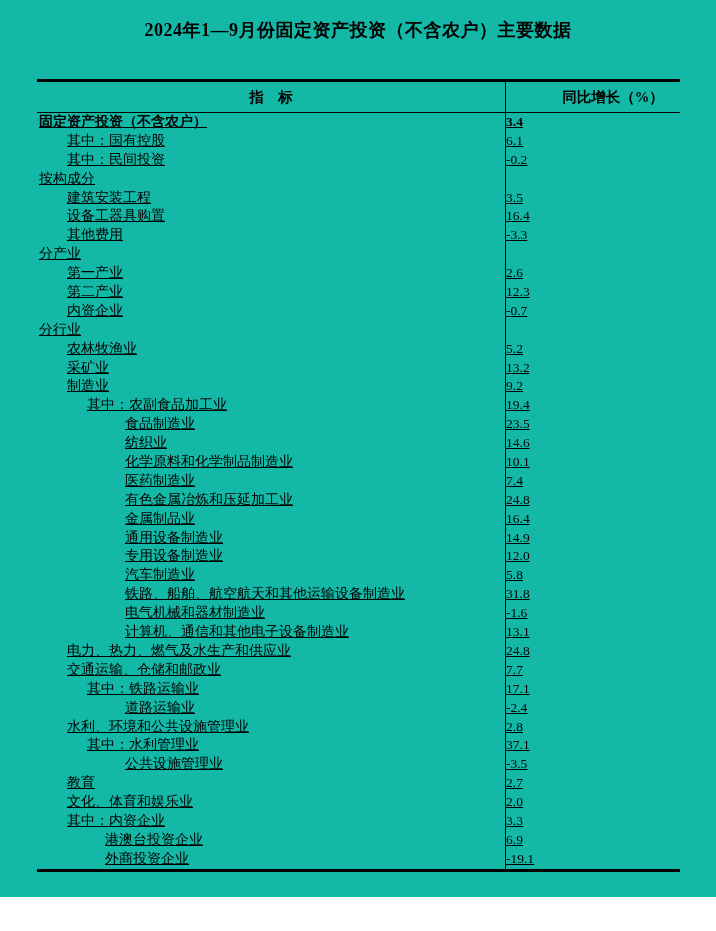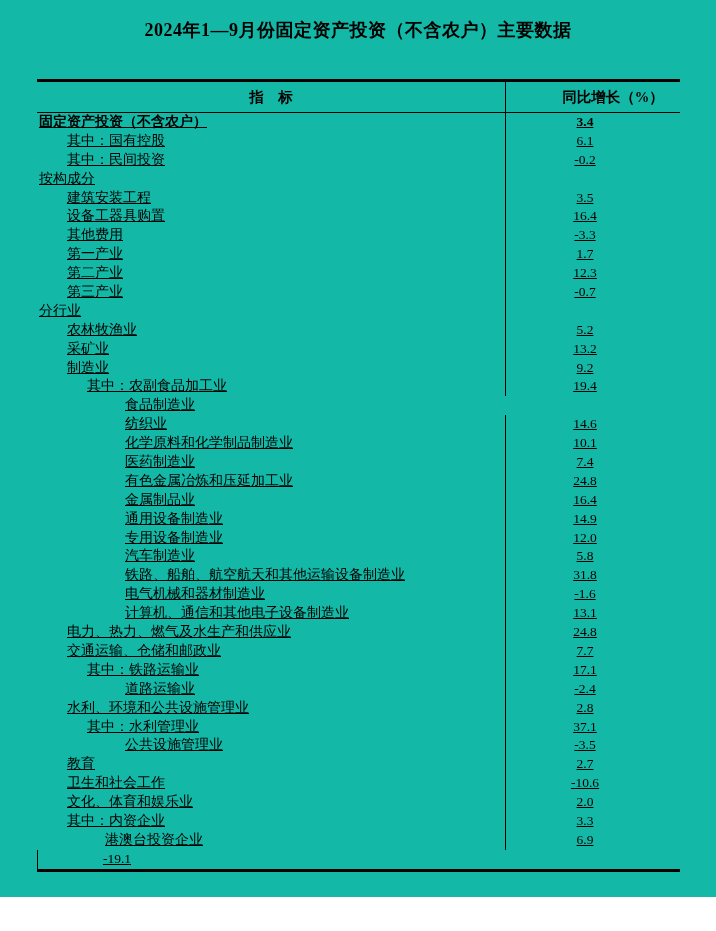--- a/index.html
+++ b/index.html
@@ -59,21 +59,21 @@
     width: 468px;
     box-sizing: border-box;
     white-space: nowrap;
     overflow: hidden;
     padding-left: 2px;
   }
   .cell-value {
     width: 175px;
     box-sizing: border-box;
     border-left: 1px solid #000;
-    text-align: center;
+    text-align: left;
     padding-right: 16px;
     font-size: 13.5px;
     font-family: "Liberation Serif", "DejaVu Serif", serif;
   }
   .row.bold .cell-label, .row.bold .cell-value { font-weight: 700; }
   .indent-0 { padding-left: 2px; }
   .indent-1 { padding-left: 30px; }
   .indent-2 { padding-left: 50px; }
   .indent-3 { padding-left: 68px; }
   .indent-4 { padding-left: 88px; }
@@ -120,29 +120,33 @@
         </div>
         <div class="row">
           <div class="cell-label indent-1">设备工器具购置</div>
           <div class="cell-value">16.4</div>
         </div>
         <div class="row">
           <div class="cell-label indent-1">其他费用</div>
           <div class="cell-value">-3.3</div>
         </div>
         <div class="row">
+          <div class="cell-label indent-0">分产业</div>
+          <div class="cell-value"></div>
+        </div>
+        <div class="row">
           <div class="cell-label indent-1">第一产业</div>
-          <div class="cell-value">1.7</div>
+          <div class="cell-value">2.6</div>
         </div>
         <div class="row">
           <div class="cell-label indent-1">第二产业</div>
           <div class="cell-value">12.3</div>
         </div>
         <div class="row">
-          <div class="cell-label indent-1">第三产业</div>
+          <div class="cell-label indent-1">内资企业</div>
           <div class="cell-value">-0.7</div>
         </div>
         <div class="row">
           <div class="cell-label indent-0">分行业</div>
           <div class="cell-value"></div>
         </div>
         <div class="row">
           <div class="cell-label indent-1">农林牧渔业</div>
           <div class="cell-value">5.2</div>
         </div>
@@ -153,20 +157,21 @@
         <div class="row">
           <div class="cell-label indent-1">制造业</div>
           <div class="cell-value">9.2</div>
         </div>
         <div class="row">
           <div class="cell-label indent-2">其中：农副食品加工业</div>
           <div class="cell-value">19.4</div>
         </div>
         <div class="row">
           <div class="cell-label indent-4">食品制造业</div>
+          <div class="cell-value">23.5</div>
         </div>
         <div class="row">
           <div class="cell-label indent-4">纺织业</div>
           <div class="cell-value">14.6</div>
         </div>
         <div class="row">
           <div class="cell-label indent-4">化学原料和化学制品制造业</div>
           <div class="cell-value">10.1</div>
         </div>
         <div class="row">
@@ -231,35 +236,32 @@
         </div>
         <div class="row">
           <div class="cell-label indent-4">公共设施管理业</div>
           <div class="cell-value">-3.5</div>
         </div>
         <div class="row">
           <div class="cell-label indent-1">教育</div>
           <div class="cell-value">2.7</div>
         </div>
         <div class="row">
-          <div class="cell-label indent-1">卫生和社会工作</div>
-          <div class="cell-value">-10.6</div>
-        </div>
-        <div class="row">
           <div class="cell-label indent-1">文化、体育和娱乐业</div>
           <div class="cell-value">2.0</div>
         </div>
         <div class="row">
           <div class="cell-label indent-1">其中：内资企业</div>
           <div class="cell-value">3.3</div>
         </div>
         <div class="row">
           <div class="cell-label indent-3">港澳台投资企业</div>
           <div class="cell-value">6.9</div>
         </div>
         <div class="row">
+          <div class="cell-label indent-3">外商投资企业</div>
           <div class="cell-value">-19.1</div>
         </div>
       </div>
   </div>
 
   <div class="footnote">注：此表中速度均未扣除价格因素。</div>
 </div>
 
 </body></html>

